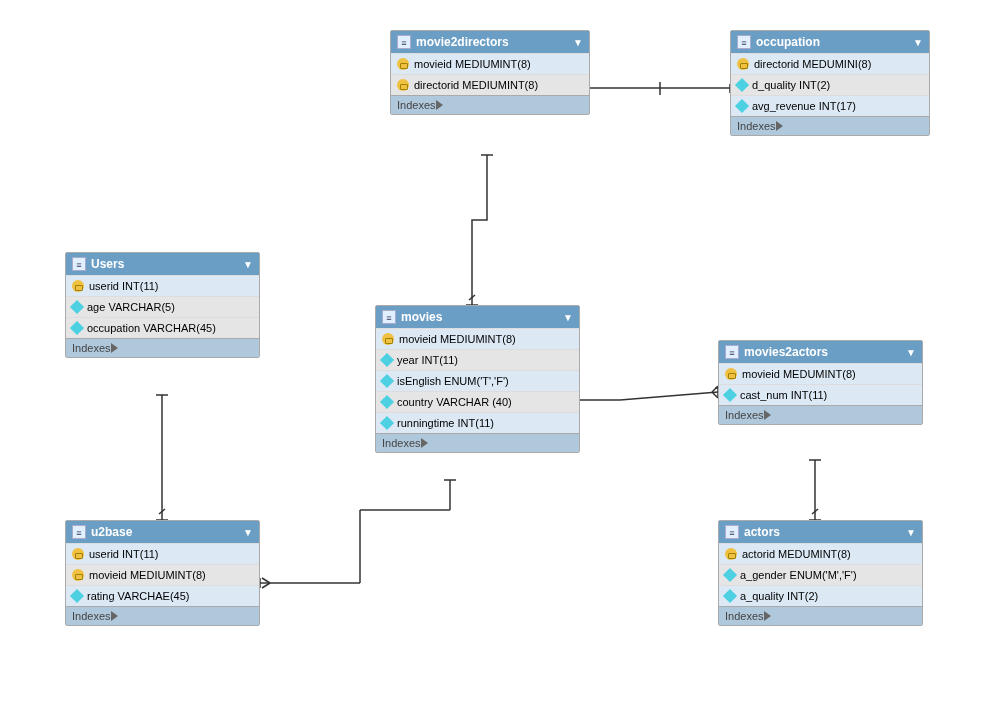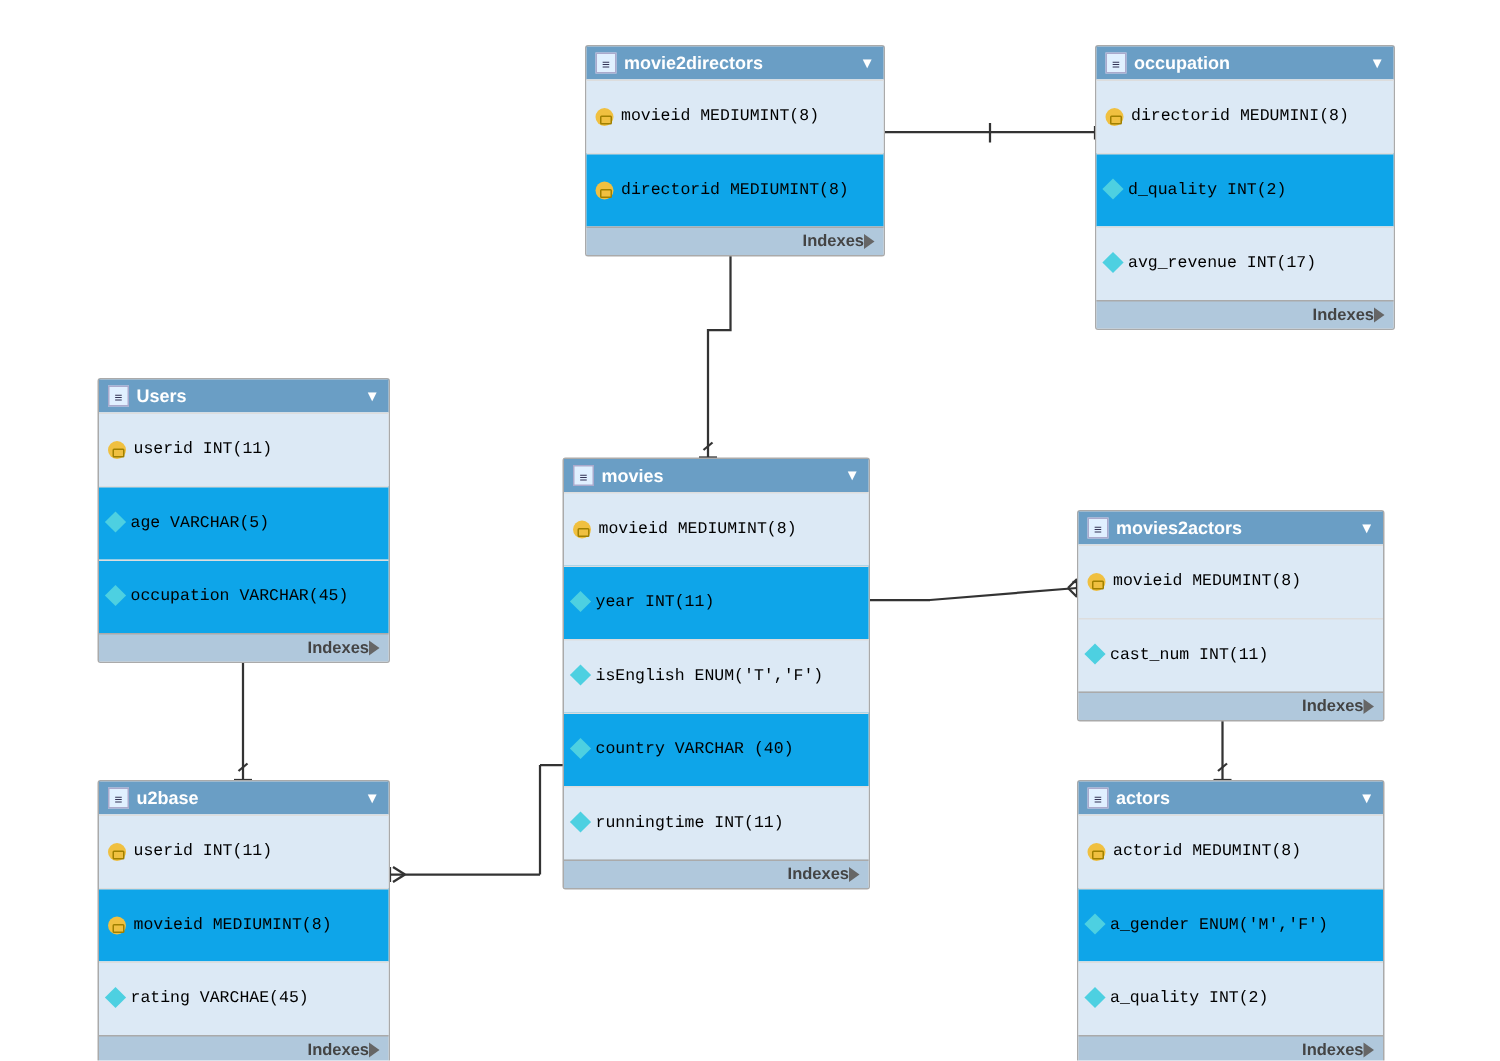--- a/index.html
+++ b/index.html
@@ -57,32 +57,31 @@
       color: #335;
       flex-shrink: 0;
     }
 
     .dropdown-arrow {
       color: #fff;
       font-size: 10px;
     }
 
     .db-table-row {
-      padding: 18px 6px;
+      padding: 4px 6px;
       display: flex;
-      align-items: flex-start;
+      align-items: center;
       gap: 5px;
       border-top: 1px solid #ddd;
       background: #dce9f5;
       font-size: 11px;
-      font-family: Liberation Mono, monospace;
     }
 
     .db-table-row.alt {
-      background: #0ea5e9;
+      background: #e5e5e5;
     }
 
     .field-icon-key {
       display: inline-block;
       width: 12px;
       height: 12px;
       background: #f0c040;
       border-radius: 50%;
       flex-shrink: 0;
       position: relative;
@@ -106,25 +105,24 @@
       background: #4dd0e1;
       transform: rotate(45deg);
       flex-shrink: 0;
     }
 
     .indexes-row {
       background: #b0c8dc;
       padding: 3px 6px;
       display: flex;
       align-items: center;
-      justify-content: flex-end;
+      justify-content: flex-start;
       border-top: 1px solid #aaa;
       font-size: 11px;
       color: #444;
-      font-weight: bold;
     }
 
     .indexes-arrow {
       display: inline-block;
       width: 0;
       height: 0;
       border-top: 5px solid transparent;
       border-bottom: 5px solid transparent;
       border-left: 7px solid #666;
     }

